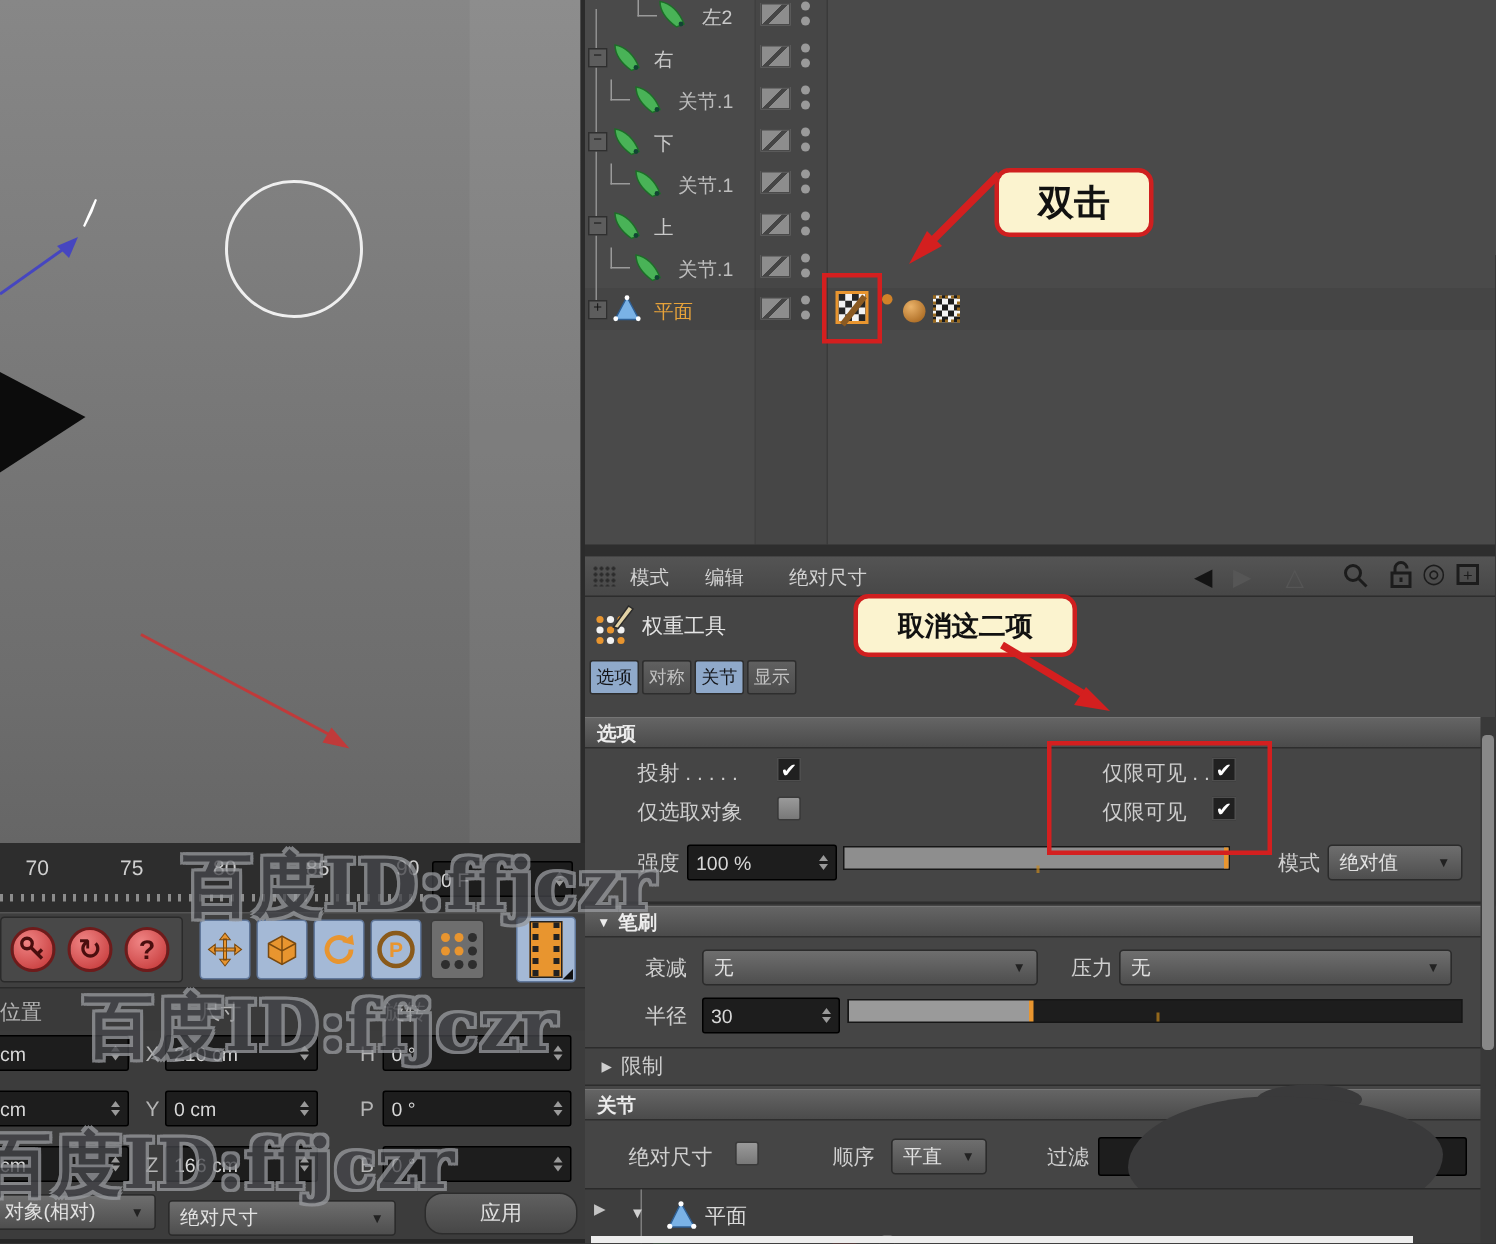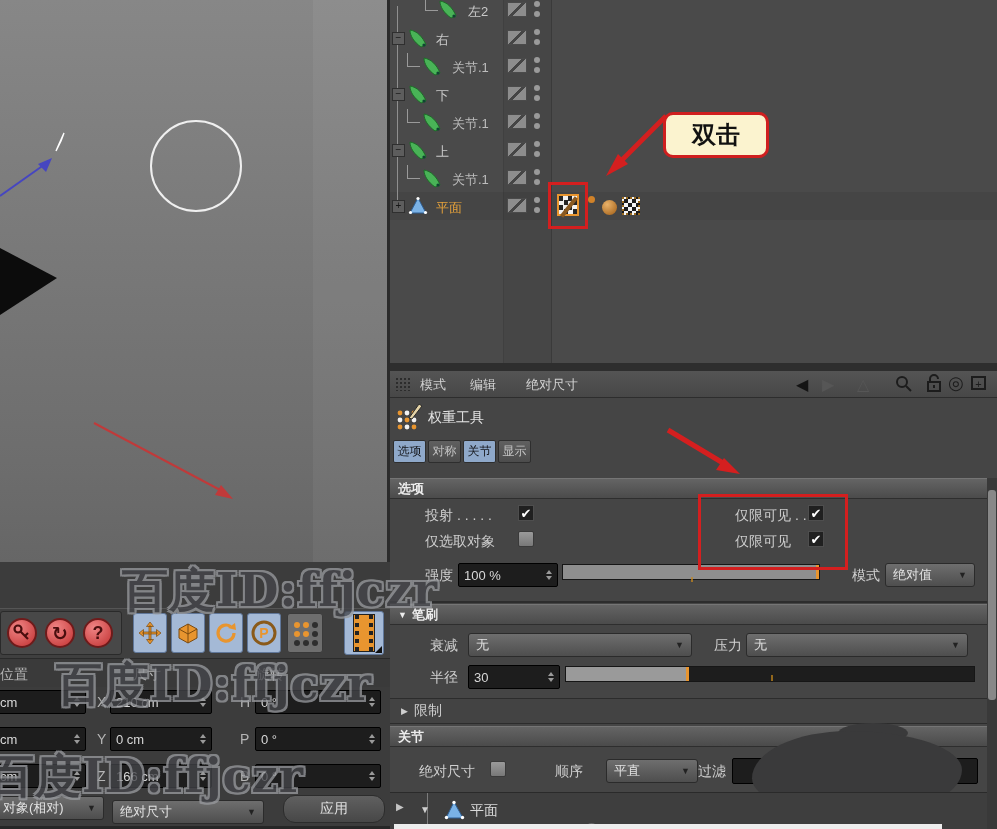--- a/index.html
+++ b/index.html
@@ -336,21 +336,21 @@
       <span style="font-size:9px;color:#cfcfcf;margin-left:11px;margin-right:6px">▶</span>
       <span class="lbl">限制</span>
     </div>
 
     <div class="sec" style="top:355px">
         <span>关节</span>
       </div>
     <span class="abs lbl" style="left:29px;top:392px">绝对尺寸</span>
     <span class="cb off" style="left:100px;top:390px"></span>
     <span class="abs lbl" style="left:165px;top:392px">顺序</span>
-    <div class="dd" style="left:216px;top:388px;width:92px">
+    <div class="dd" style="left:204px;top:388px;width:64px">
       <span>平直</span>
       <span class="dd-arr">▼</span>
     </div>
     <span class="abs lbl" style="left:308px;top:392px">过滤</span>
     <div class="field" style="left:342px;top:387px;width:246px;height:26px"></div>
 
     <div class="abs" style="left:448px;top:352px;width:70px;height:20px;background:#3a3a3b;border-radius:50%"></div>
     <div class="abs" style="left:362px;top:360px;width:210px;height:86px;background:#3a3a3b;border-radius:46% 54% 50% 50%/55% 45% 55% 45%"></div>
 
     <div class="abs" style="left:0;top:421px;width:607px;height:37px;background:#3e3e3e;border-top:1px solid #2a2a2a">
@@ -376,23 +376,41 @@
     <div class="abs" style="left:597px;top:107px;width:10px;height:351px;background:#393939">
       <div class="abs" style="left:1px;top:12px;width:8px;height:210px;background:#888;border-radius:3px"></div>
     </div>
   </div>
 
   <div class="redbox" style="left:698px;top:494px;width:150px;height:76px"></div>
   <svg class="abs" style="left:660px;top:424px;z-index:41" width="90" height="60">
     <line x1="8" y1="6" x2="68" y2="42" stroke="#d41f1f" stroke-width="5"></line>
     <polygon points="80,50 56,46 64,34" fill="#d41f1f"></polygon>
   </svg>
+  <div class="callout" style="left:569px;top:396px;width:143px;height:36px;font-size:18px">
+    <span>取消这二项</span>
+  </div>
 
   <div class="abs" style="left:0;top:562px;width:390px;height:267px;background:#3c3c3c;overflow:hidden">
 
+    <div class="abs" style="left:0;top:0;width:390px;height:46px;background:#2d2d2d">
+      <span class="abs lbl" style="left:17px;top:8px">70</span>
+      <span class="abs lbl" style="left:80px;top:8px">75</span>
+      <span class="abs lbl" style="left:142px;top:8px">80</span>
+      <span class="abs lbl" style="left:204px;top:8px">85</span>
+      <span class="abs lbl" style="left:264px;top:8px">90</span>
+      <div class="abs" style="left:0;top:34px;width:285px;height:5px;background:repeating-linear-gradient(90deg,#8c8c8c 0 2px,transparent 2px 7px)"></div>
+      <div class="field" style="left:288px;top:12px;width:94px;height:24px">
+        <span>0 F</span>
+        <span class="spin">
+            <i class="u"></i>
+            <i class="d"></i>
+          </span>
+      </div>
+    </div>
 
     <div class="abs" style="left:0;top:46px;width:390px;height:50px;background:#3f3f3f;border-top:1px solid #555">
       <div class="abs" style="left:0;top:2px;width:122px;height:44px;background:#484848;border:1px solid #2a2a2a;border-radius:3px;box-sizing:border-box"></div>
 
       <div class="abs" style="left:7px;top:9px;width:30px;height:30px;border-radius:50%;background:radial-gradient(circle at 35% 30%,#ef8484,#c23232);border:2px solid #6e1b1b;box-sizing:border-box">
         <svg width="26" height="26" style="display:block">
           <circle cx="9" cy="9" r="3.5" fill="none" stroke="#4a0e0e" stroke-width="2.2"></circle>
           <line x1="11.5" y1="11.5" x2="19" y2="19" stroke="#4a0e0e" stroke-width="2.2"></line>
           <line x1="16" y1="16" x2="19" y2="13" stroke="#4a0e0e" stroke-width="2.2"></line>
         </svg>

